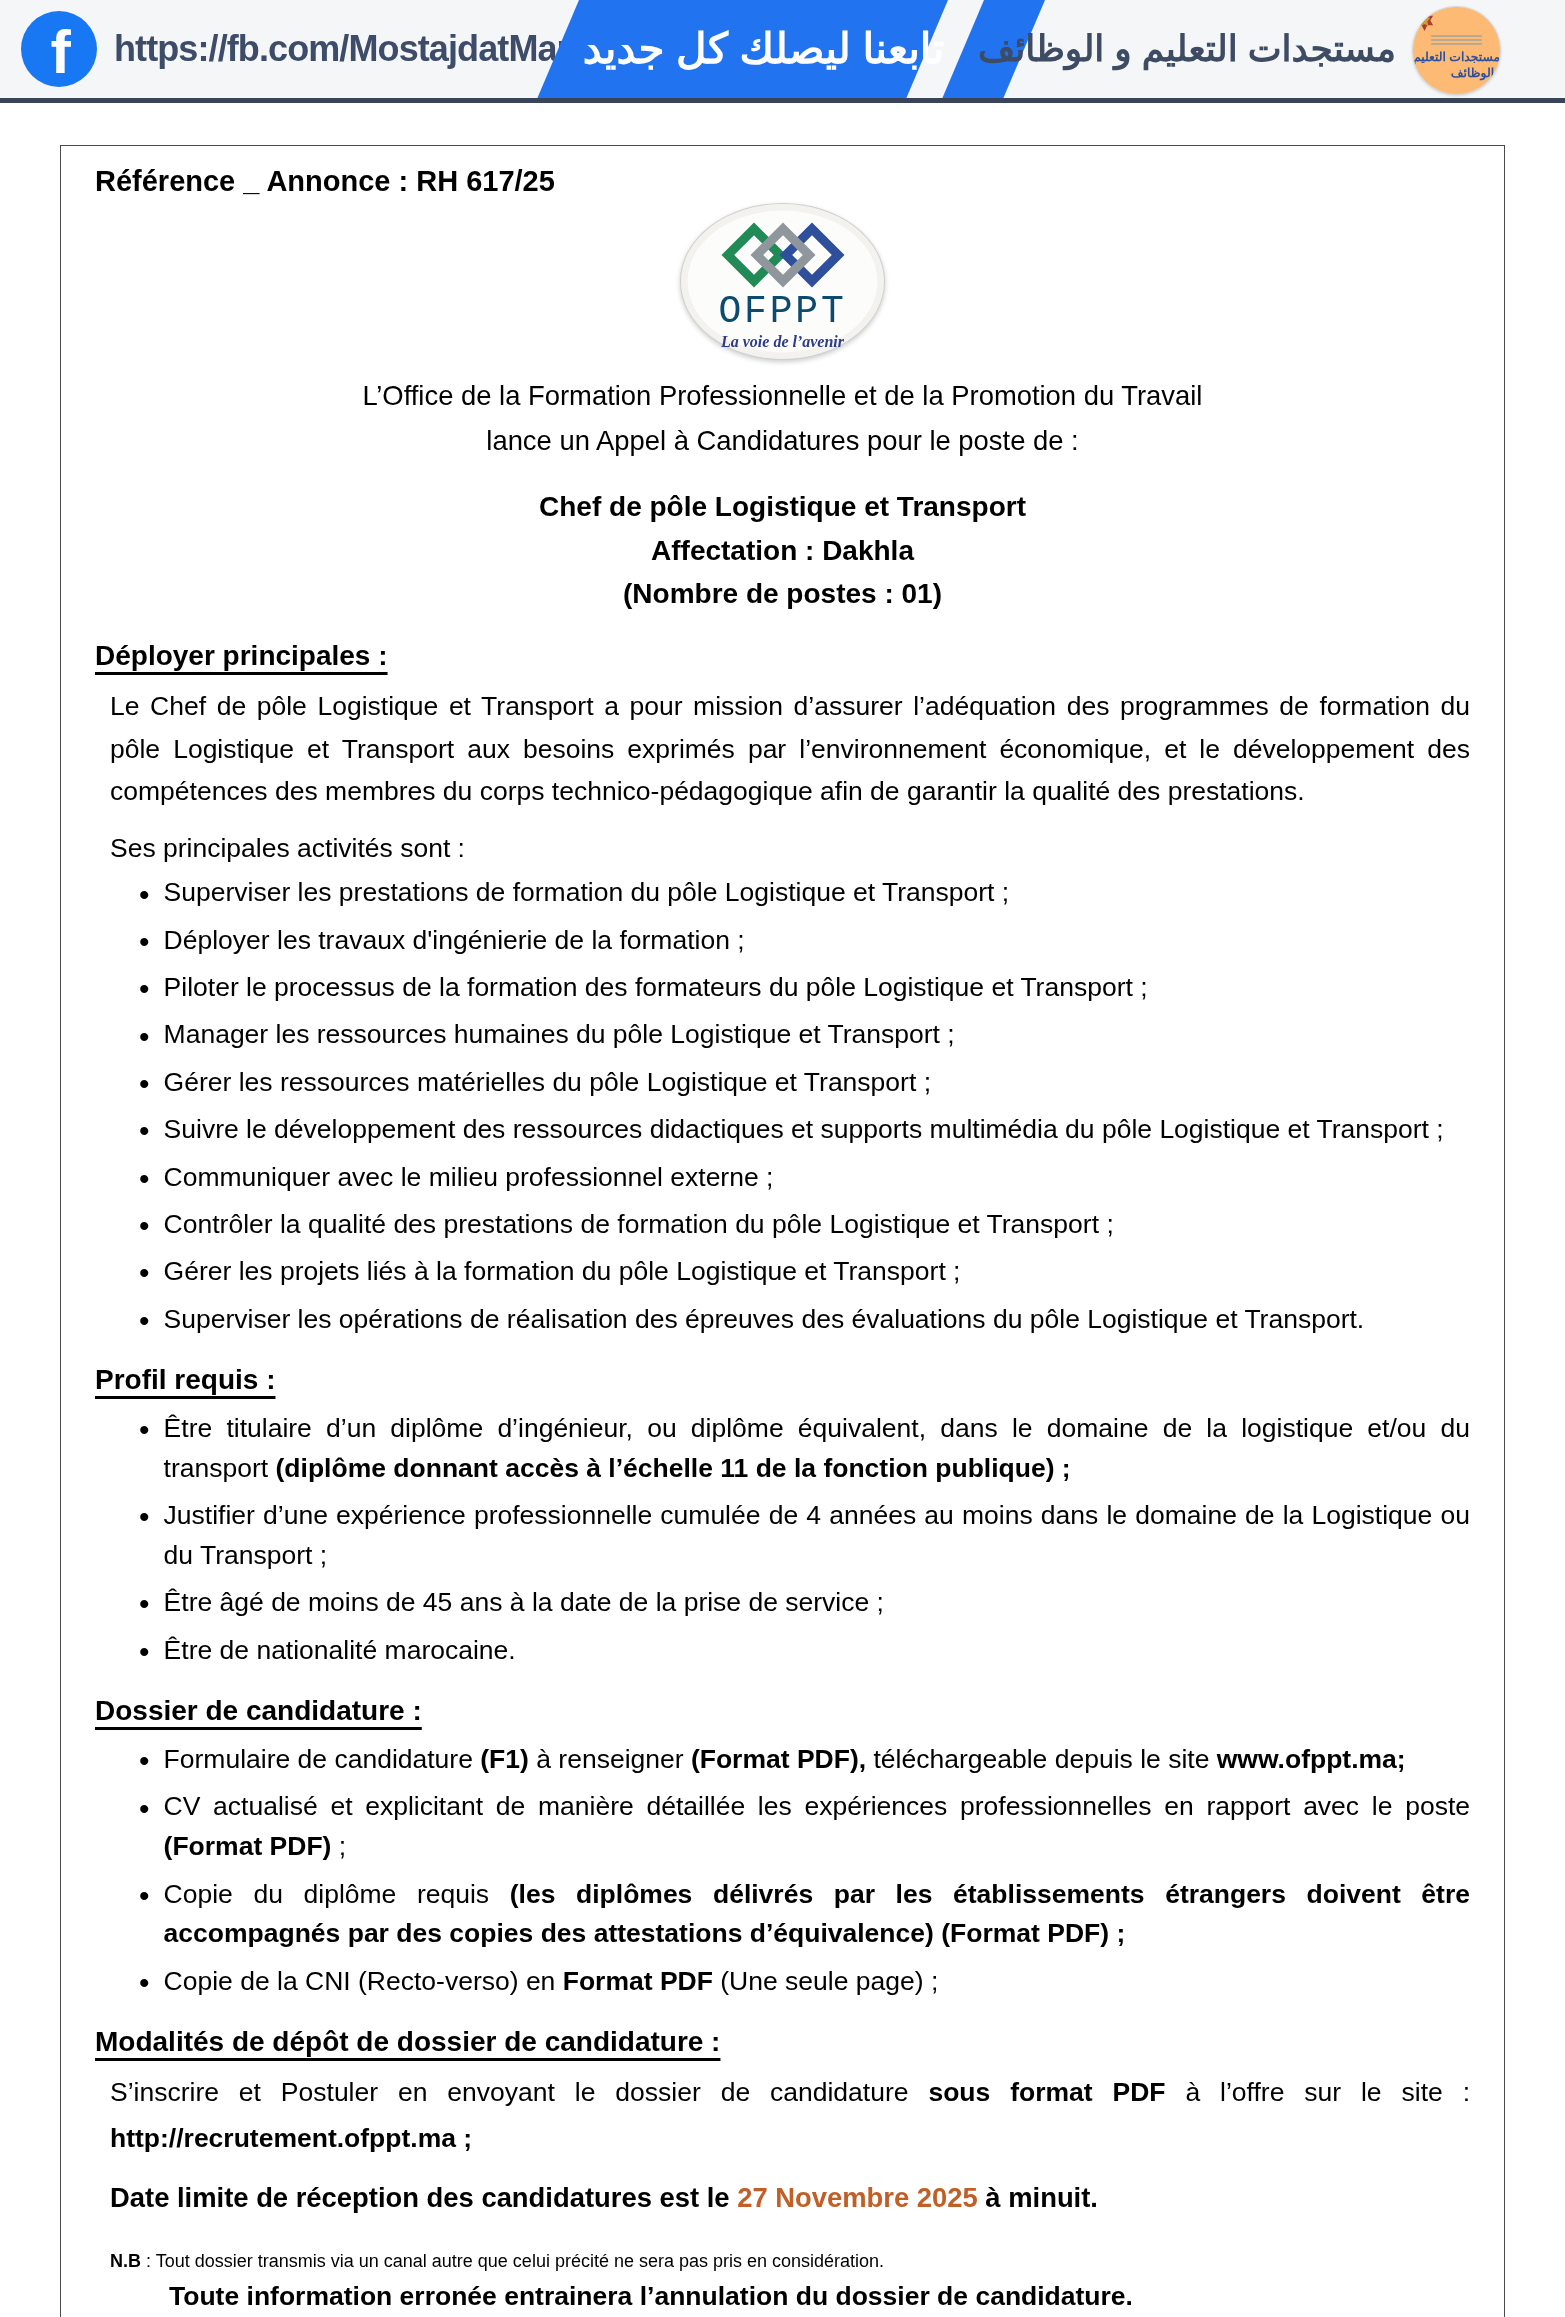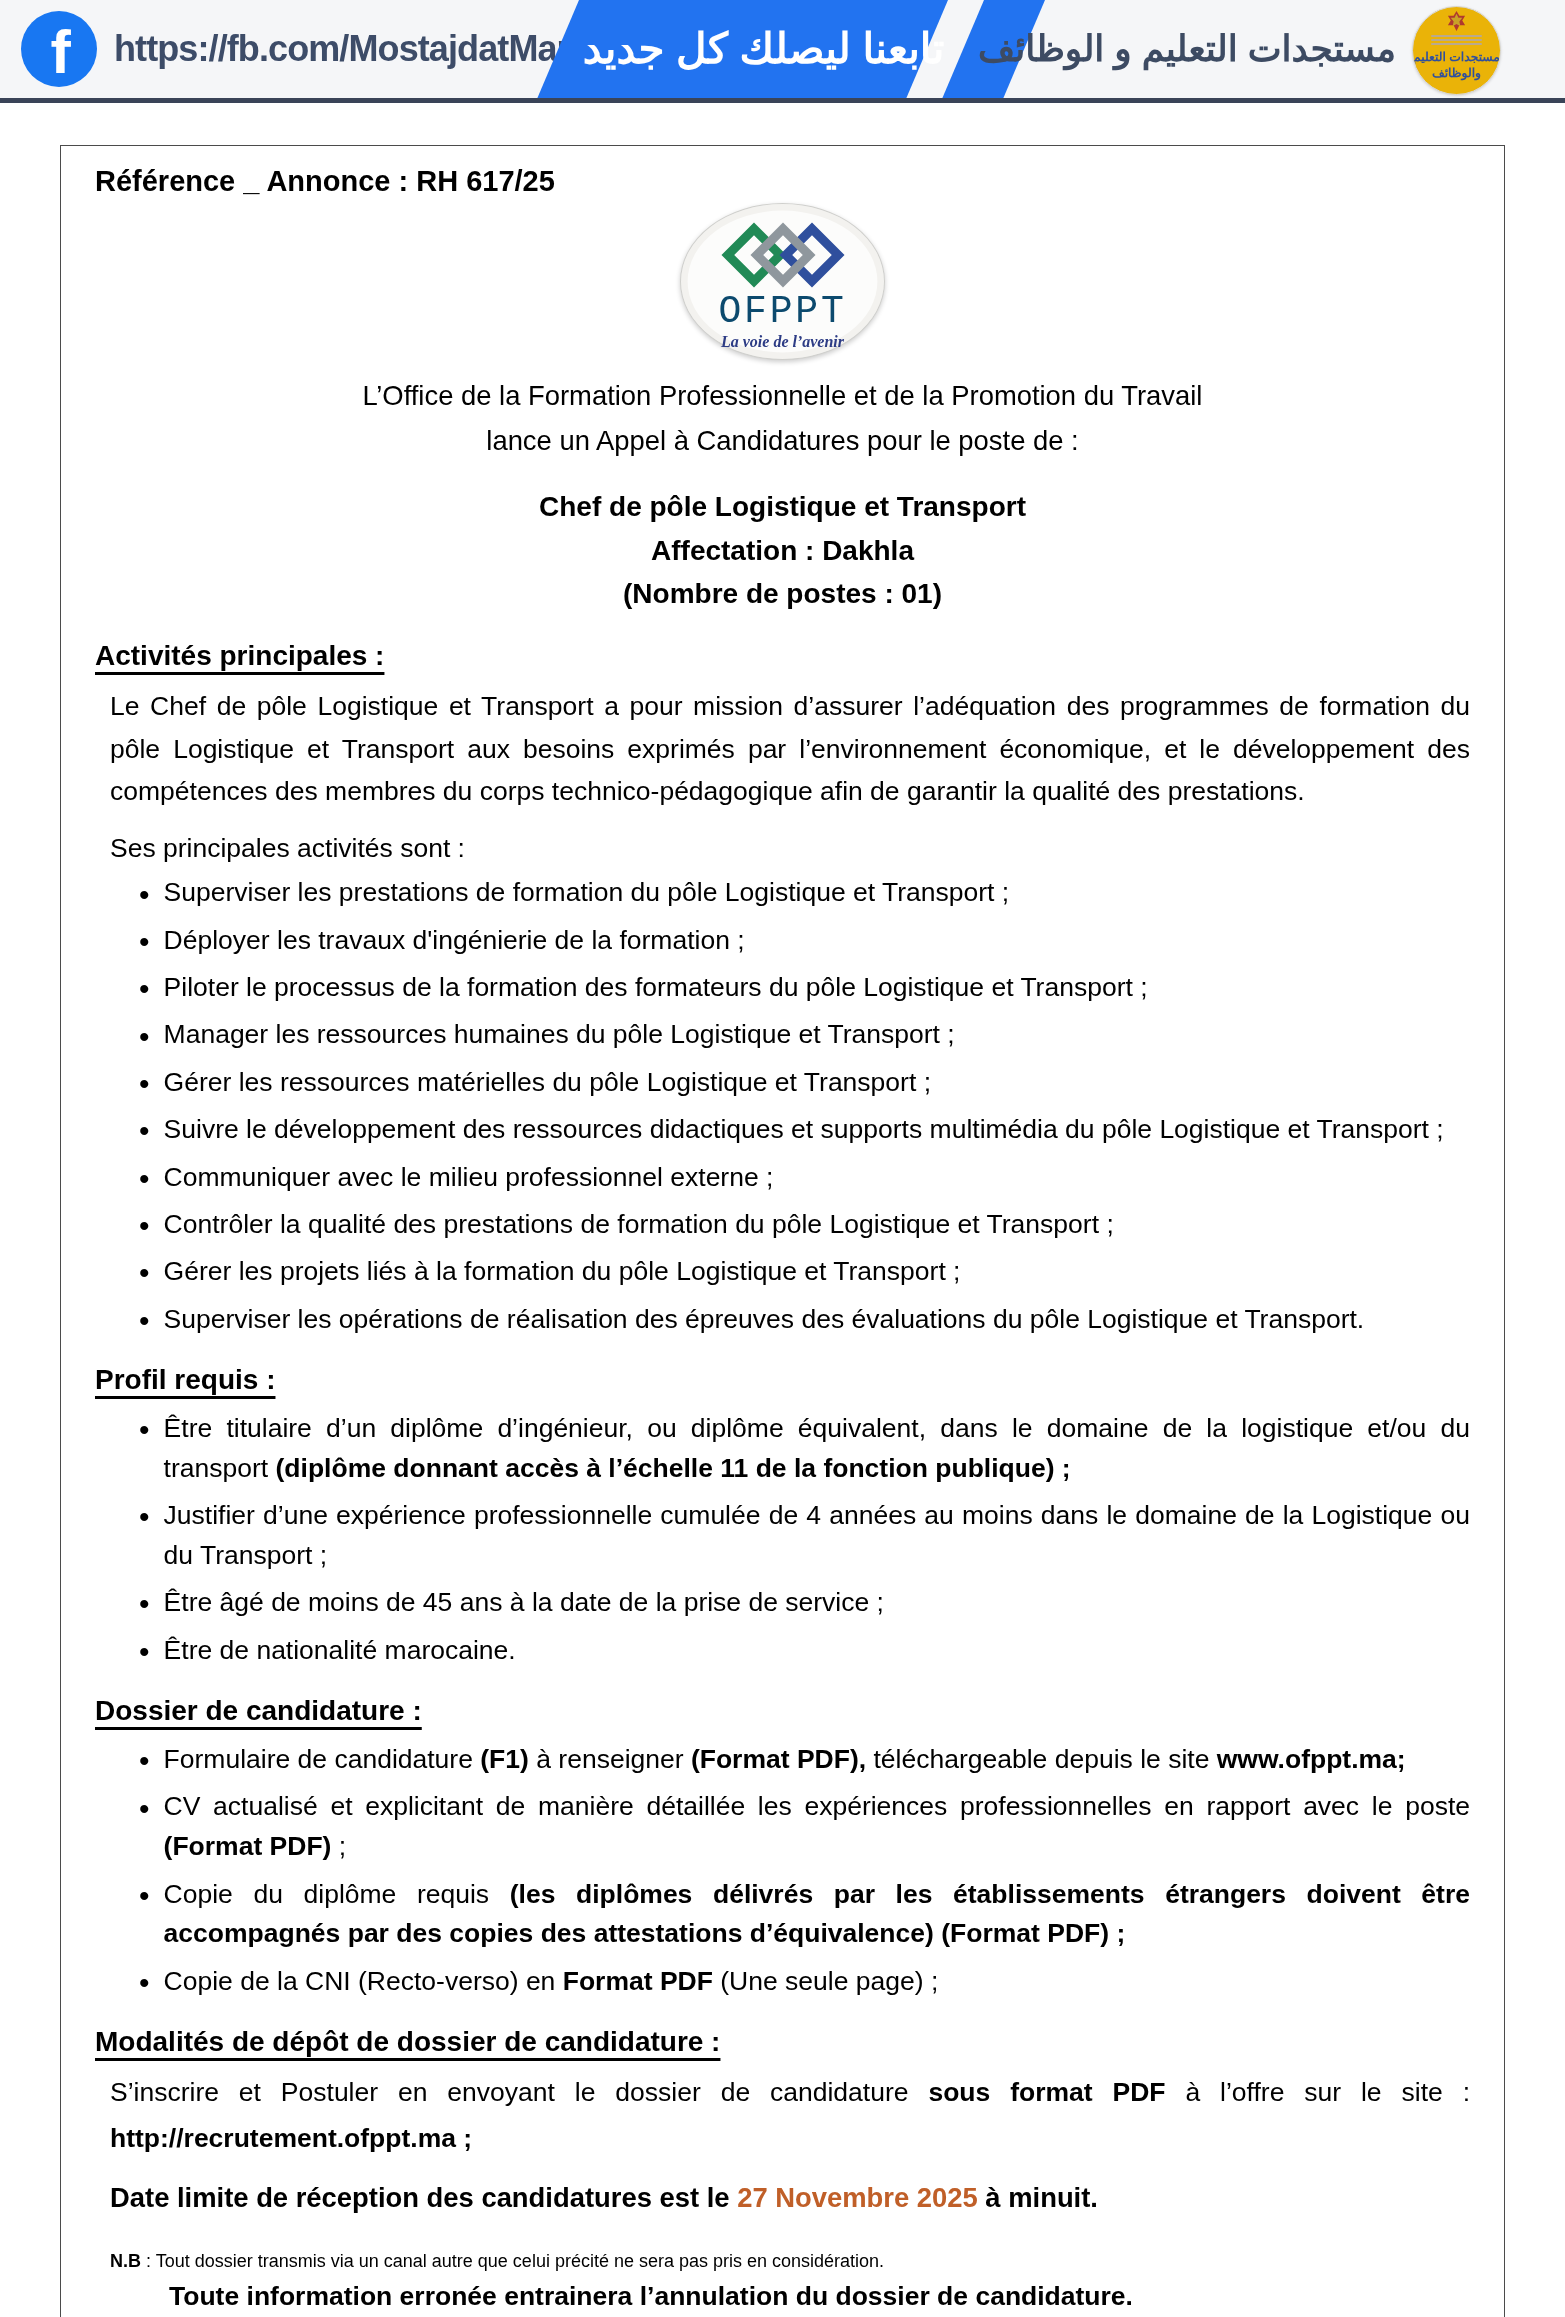--- a/index.html
+++ b/index.html
@@ -11,21 +11,21 @@
   .fb-icon{width:76px;height:76px;border-radius:50%;background:#1877F2;position:relative;flex:0 0 auto;}
   .fb-icon span{position:absolute;left:50%;top:54%;transform:translate(-42%,-50%);color:#fff;font-weight:bold;font-size:61px;font-family:"Liberation Sans",sans-serif;}
   .fb-url{font-size:36px;font-weight:700;color:#3d4c68;letter-spacing:-0.9px;white-space:nowrap;}
 
   .banner-main{position:absolute;left:579px;top:0;width:369px;height:98px;background:#2273f0;transform:skewX(-23deg);transform-origin:0 0;}
   .banner-stripe{position:absolute;left:984px;top:0;width:61px;height:98px;background:#2273f0;transform:skewX(-23deg);transform-origin:0 0;}
   .banner-text{position:absolute;left:579px;top:0;width:369px;height:98px;line-height:98px;text-align:center;color:#fff;font-size:42px;font-weight:bold;direction:rtl;z-index:2;}
 
   .site-title{position:absolute;left:1036px;top:50%;transform:translateY(-50%);width:360px;text-align:center;font-size:36px;font-weight:bold;color:#3d4b63;direction:rtl;white-space:nowrap;}
 
-  .stamp{position:absolute;left:1412px;top:5.7px;width:87px;height:87px;border-radius:50%;background:#eab308;border:1.9px solid #d9d9d9;box-shadow:0 0.9px 2.8px rgba(0,0,0,.15);text-align:center;overflow:hidden;}
+  .stamp{position:absolute;left:1412px;top:5.7px;width:87px;height:87px;border-radius:50%;background:#fdba74;border:1.9px solid #d9d9d9;box-shadow:0 0.9px 2.8px rgba(0,0,0,.15);overflow:hidden;}
   .crest{margin-top:3.8px;height:23px;}
   .stamp-tiny{height:13.2px;}
   .stamp-tiny i{display:block;height:1.9px;width:51px;margin:1.9px auto 0;background:#b9a98f;border-radius:0.9px;}
   .stamp-l1,.stamp-l2{font-size:12.3px;font-weight:bold;color:#2f4f9d;direction:rtl;line-height:16px;white-space:nowrap;}
 
   
   .doc{margin:42px 60px 57px;border:1.9px solid #4b4b4b;border-bottom-width:4.7px;padding:15px 34px 44px;background:#fff;box-shadow:0 0.9px 0 #9a9a9a;}
   .ref{font-size:29px;font-weight:bold;margin:3.8px 0 5.7px;}
 
   .logo-wrap{text-align:center;margin:3.8px 0 15px;}
@@ -107,21 +107,21 @@
 
     <div class="center intro">L’Office de la Formation Professionnelle et de la Promotion du Travail</div>
     <div class="center intro">lance un Appel à Candidatures pour le poste de :</div>
 
     <div class="center title-block">
       <div>Chef de pôle Logistique et Transport</div>
       <div>Affectation : Dakhla</div>
       <div>(Nombre de postes : 01)</div>
     </div>
 
-    <div class="sec-h">Activités principales :</div>
+    <div class="sec-h">Déployer principales :</div>
     <p class="para">Le Chef de pôle Logistique et Transport a pour mission d’assurer l’adéquation des programmes de formation du pôle Logistique et Transport aux besoins exprimés par l’environnement économique, et le développement des compétences des membres du corps technico-pédagogique afin de garantir la qualité des prestations.</p>
     <div class="sub">Ses principales activités sont :</div>
     <ul class="blist">
       <li>Superviser les prestations de formation du pôle Logistique et Transport ;</li>
       <li>Déployer les travaux d'ingénierie de la formation ;</li>
       <li>Piloter le processus de la formation des formateurs du pôle Logistique et Transport ;</li>
       <li>Manager les ressources humaines du pôle Logistique et Transport ;</li>
       <li>Gérer les ressources matérielles du pôle Logistique et Transport ;</li>
       <li>Suivre le développement des ressources didactiques et supports multimédia du pôle Logistique et Transport ;</li>
       <li>Communiquer avec le milieu professionnel externe ;</li>

